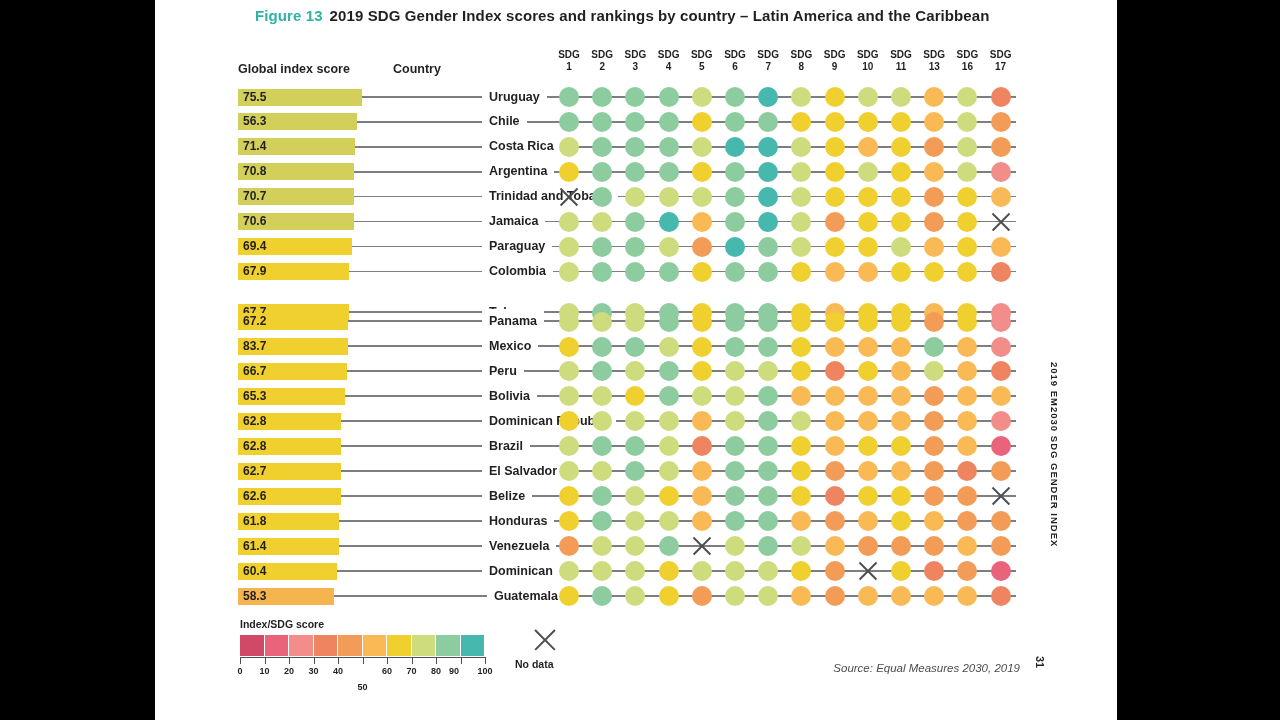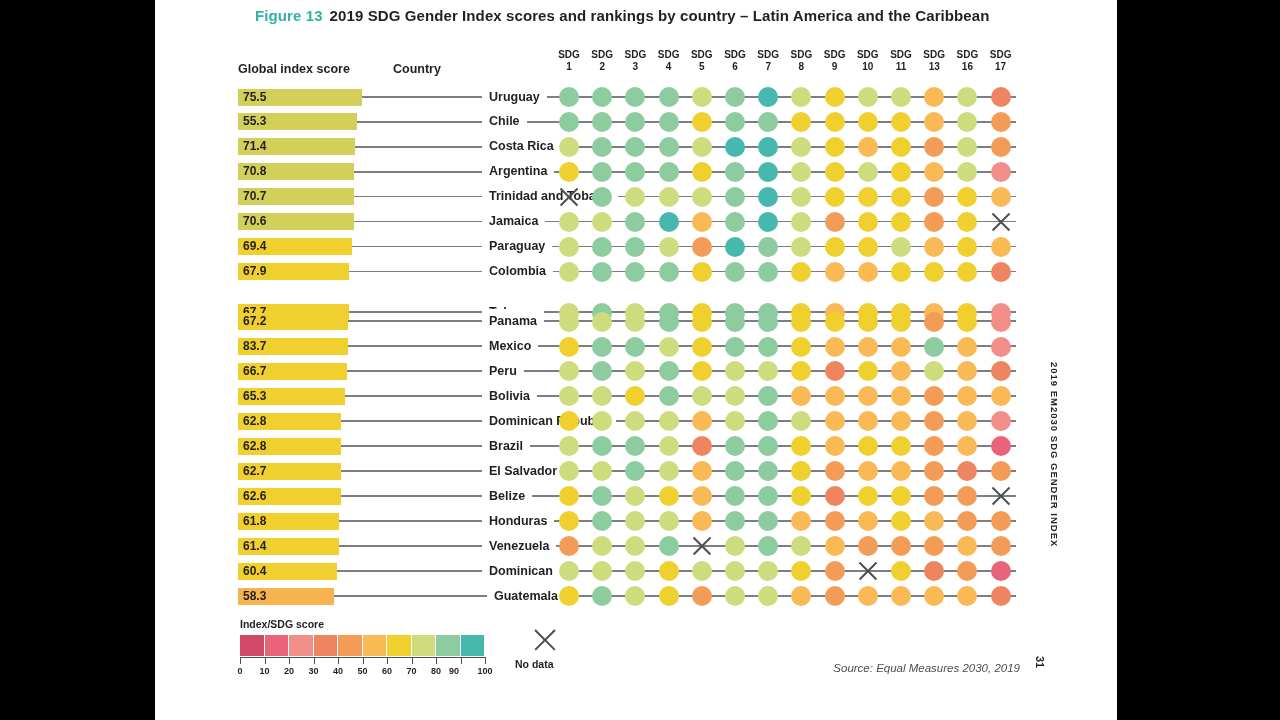--- a/index.html
+++ b/index.html
@@ -123,21 +123,21 @@
         <div class="dot" style="left: 669.6px; background: rgb(240, 208, 47);"></div>
         <div class="dot" style="left: 702.8px; background: rgb(206, 220, 126);"></div>
         <div class="dot" style="left: 736px; background: rgb(206, 220, 126);"></div>
         <div class="dot" style="left: 769.2px; background: rgb(249, 185, 85);"></div>
         <div class="dot" style="left: 802.4px; background: rgb(206, 220, 126);"></div>
         <div class="dot" style="left: 835.6px; background: rgb(239, 133, 96);"></div>
       </div>
       <div class="row" style="top: 109.45px;">
         <div class="rline" style="left: 202.392px; width: 658.608px;"></div>
         <div class="bar" style="left: 83px; width: 119.392px; background: rgb(210, 207, 90);">
-          <span>55.3</span>
+          <span>56.3</span>
         </div>
         <div class="country" style="left: 327px;">Chile</div>
         <div class="dot" style="left: 404px; background: rgb(140, 204, 159);"></div>
         <div class="dot" style="left: 437.2px; background: rgb(140, 204, 159);"></div>
         <div class="dot" style="left: 470.4px; background: rgb(140, 204, 159);"></div>
         <div class="dot" style="left: 503.6px; background: rgb(140, 204, 159);"></div>
         <div class="dot" style="left: 536.8px; background: rgb(240, 208, 47);"></div>
         <div class="dot" style="left: 570px; background: rgb(140, 204, 159);"></div>
         <div class="dot" style="left: 603.2px; background: rgb(140, 204, 159);"></div>
         <div class="dot" style="left: 636.4px; background: rgb(240, 208, 47);"></div>
@@ -568,21 +568,21 @@
       <div class="ltick-label" style="left: 85px;">0</div>
       <div class="ltick" style="left: 109.5px;"></div>
       <div class="ltick-label" style="left: 109.5px;">10</div>
       <div class="ltick" style="left: 134px;"></div>
       <div class="ltick-label" style="left: 134px;">20</div>
       <div class="ltick" style="left: 158.5px;"></div>
       <div class="ltick-label" style="left: 158.5px;">30</div>
       <div class="ltick" style="left: 183px;"></div>
       <div class="ltick-label" style="left: 183px;">40</div>
       <div class="ltick" style="left: 207.5px;"></div>
-      <div class="ltick-label" style="left: 207.5px;">50</div>
+      <div class="ltick-label" style="left: 207.5px; margin-top: 16px;">50</div>
       <div class="ltick" style="left: 232px;"></div>
       <div class="ltick-label" style="left: 232px;">60</div>
       <div class="ltick" style="left: 256.5px;"></div>
       <div class="ltick-label" style="left: 256.5px;">70</div>
       <div class="ltick" style="left: 281px;"></div>
       <div class="ltick-label" style="left: 281px;">80</div>
       <div class="ltick" style="left: 305.5px;"></div>
       <div class="ltick-label" style="left: 299px;">90</div>
       <div class="ltick" style="left: 330px;"></div>
       <div class="ltick-label" style="left: 330px;">100</div>

